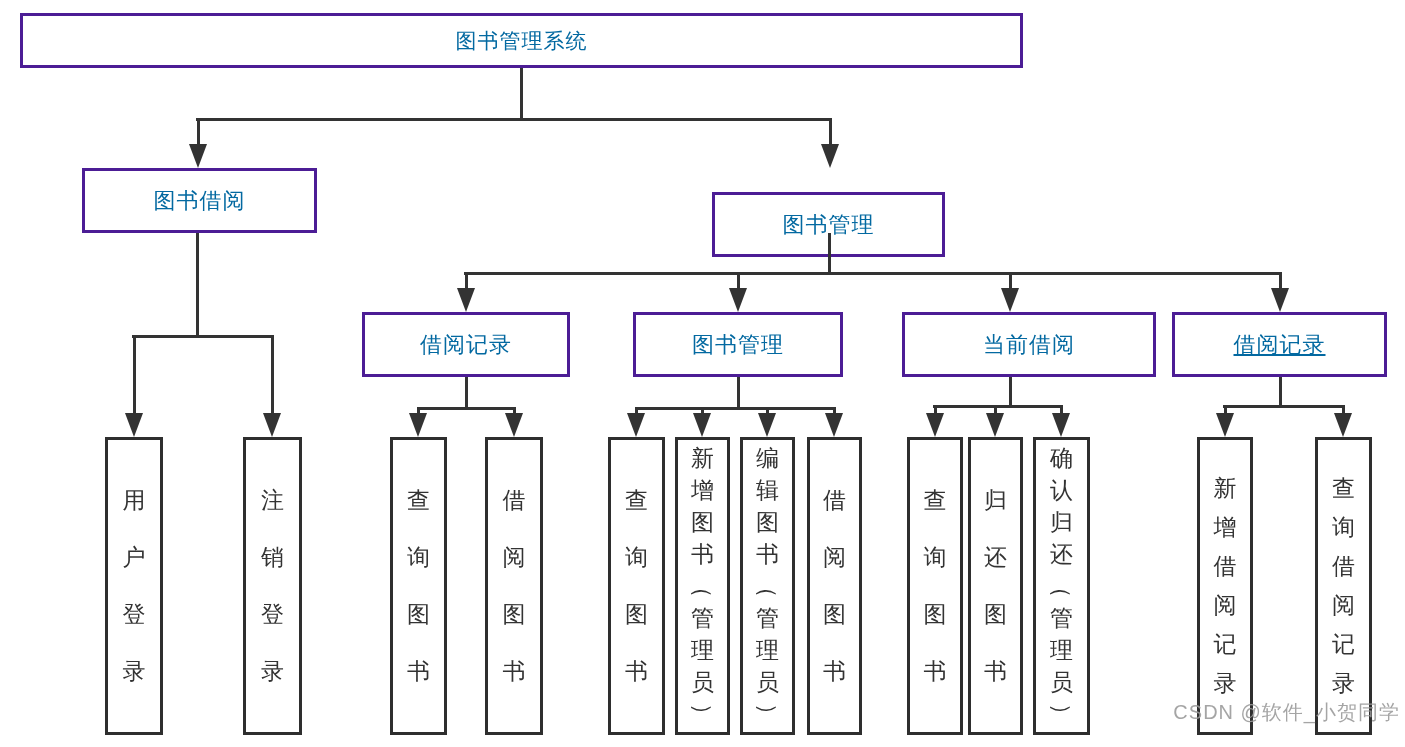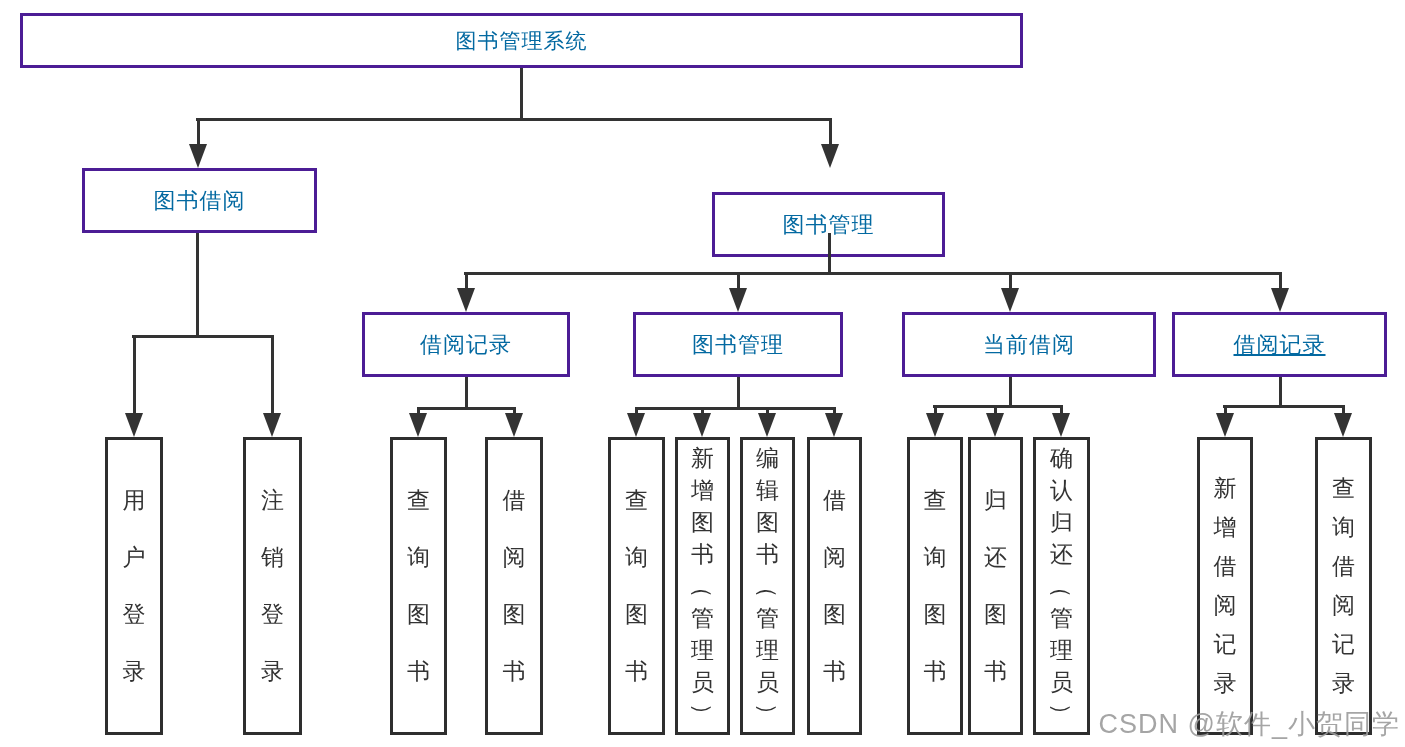--- a/index.html
+++ b/index.html
@@ -51,22 +51,22 @@
     position: absolute;
     width: 0; height: 0;
     border-left: 9px solid transparent;
     border-right: 9px solid transparent;
     border-top: 24px solid #333333;
   }
   
   .watermark {
     position: absolute;
     right: 5px;
-    bottom: 5px;
-    font-size: 27px;
+    bottom: 21px;
+    font-size: 20px;
     color: rgba(155,155,155,0.9);
     letter-spacing: 1px;
     z-index: 5;
   }
 </style>
 </head>
 <body>
 
 <div id="canvas">
 

